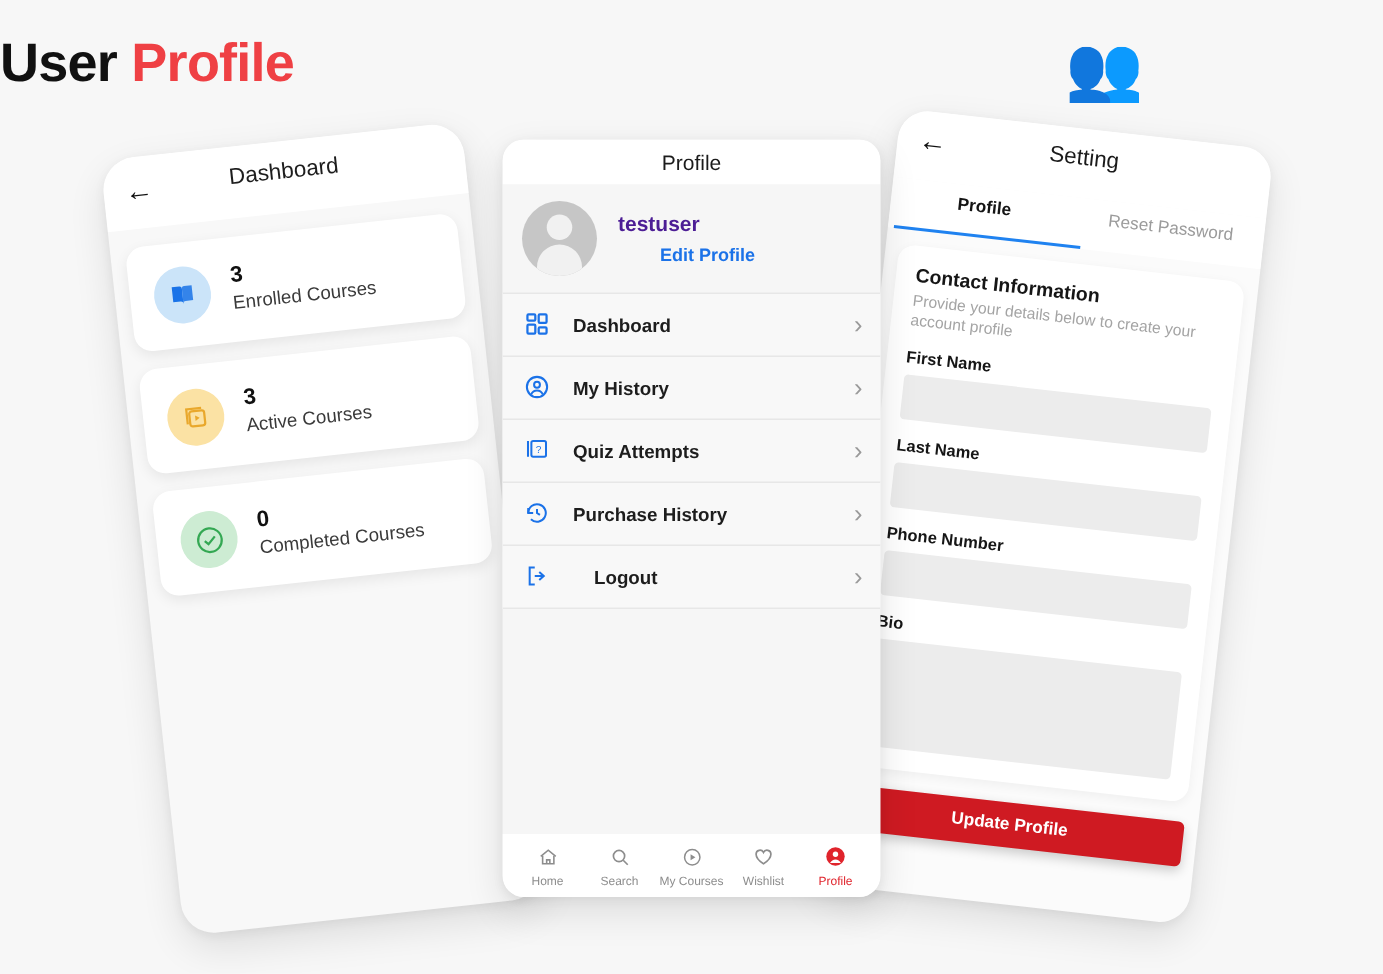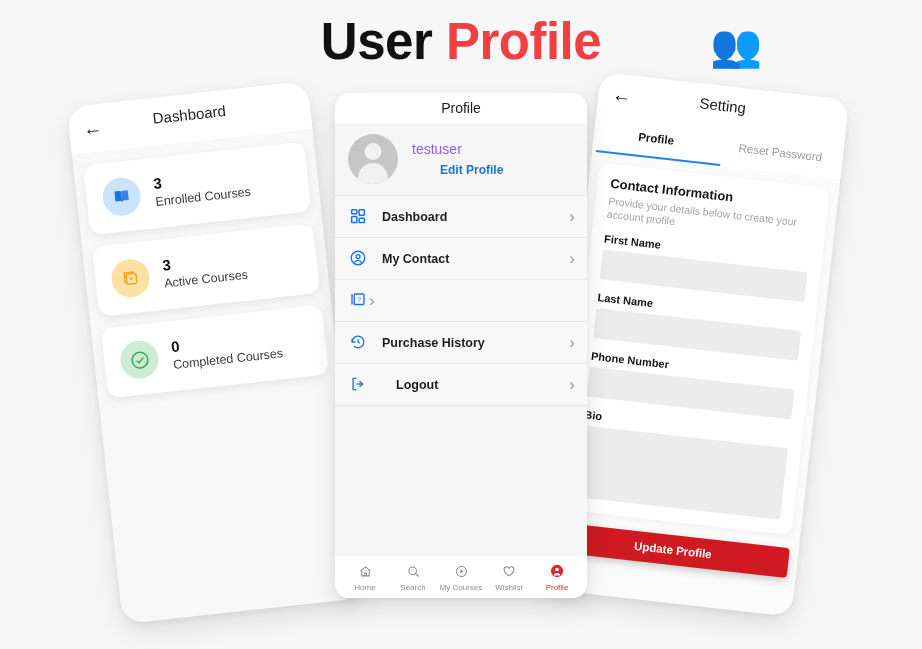--- a/index.html
+++ b/index.html
@@ -9,22 +9,22 @@
     font-family:"Liberation Sans", sans-serif;
     position:relative;
   }
   .stage{position:absolute;inset:0;}
 
   
   .header{
     position:absolute;top:0;left:0;width:922px;height:88px;
   }
   .title{
-    position:absolute;left:0;top:18px;width:922px;text-align:center;
-    font-size:51px;font-weight:bold;letter-spacing:-0.5px;
+    position:absolute;left:0;top:18px;width:922px;
+    font-size:36px;font-weight:bold;letter-spacing:-0.5px;
     color:#111;line-height:48px;
   }
   .title .accent{color:#ef4044;}
   .header-emoji{
     position:absolute;left:710px;top:18px;
     font-size:42px;line-height:56px;
     filter:saturate(1.1);
   }
 
   
@@ -92,21 +92,21 @@
   }
   .avatar .head{
     position:absolute;left:50%;top:9px;transform:translateX(-50%);
     width:17px;height:17px;border-radius:50%;background:#f1f1f1;
   }
   .avatar .body{
     position:absolute;left:50%;top:29px;transform:translateX(-50%);
     width:30px;height:26px;border-radius:15px 15px 0 0;background:#f1f1f1;
   }
   .profile-head .pinfo{margin-left:14px;}
-  .profile-head .uname{font-size:14px;font-weight:normal;color:#8b5cf6;line-height:18px;}
+  .profile-head .uname{font-size:14px;font-weight:bold;color:#4c1d95;line-height:18px;}
   .profile-head .edit{font-size:12px;font-weight:bold;color:#1b72e8;line-height:18px;margin-top:3px;padding-left:28px;}
   .menu{background:#f6f6f6;}
   .menu-item{
     height:41px;display:flex;align-items:center;
     border-top:1px solid #e7e7e7;padding:0 12px 0 14px;background:#f8f8f8;
   }
   .menu-item .mi-icon{width:20px;height:20px;flex:0 0 auto;}
   .menu-item .mi-label{flex:1 1 auto;margin-left:13px;font-size:12.5px;font-weight:bold;color:#1d1d1d;}
   .menu-item .chev{color:#9a9a9a;font-size:17px;line-height:17px;font-weight:300;}
   .menu-bottom-border{border-bottom:1px solid #e7e7e7;gap:14px;}
@@ -278,32 +278,33 @@
       </div>
 
       <div class="menu-item">
         <span class="mi-icon">
           <svg width="18" height="18" viewBox="0 0 24 24" fill="none" stroke="#1b72e8" stroke-width="1.8">
               <circle cx="12" cy="12" r="9"></circle>
               <circle cx="12" cy="10" r="2.6"></circle>
               <path d="M6.8 18.4c1.2-2.2 3-3.3 5.2-3.3s4 1.1 5.2 3.3"></path>
             </svg>
         </span>
-        <span class="mi-label">My Contact</span>
+        <span class="mi-label">My History</span>
         <span class="chev">›</span>
       </div>
 
       <div class="menu-item">
         <span class="mi-icon">
           <svg width="18" height="18" viewBox="0 0 24 24" fill="none" stroke="#1b72e8" stroke-width="1.8">
               <path d="M4 4v14"></path>
               <rect x="7" y="4" width="13" height="14" rx="1.5"></rect>
               <text x="13.5" y="14.5" font-size="9" fill="#1b72e8" stroke="none" text-anchor="middle" font-family="Liberation Sans, sans-serif">?</text>
             </svg>
         </span>
+        <span class="mi-label">Quiz Attempts</span>
         <span class="chev">›</span>
       </div>
 
       <div class="menu-item">
         <span class="mi-icon">
           <svg width="18" height="18" viewBox="0 0 24 24" fill="none" stroke="#1b72e8" stroke-width="1.8">
               <path d="M4.2 12a7.8 7.8 0 1 1 2.4 5.6"></path>
               <path d="M4.2 7.6V12h4.4"></path>
               <path d="M12 8.4V12l2.6 1.7"></path>
             </svg>

